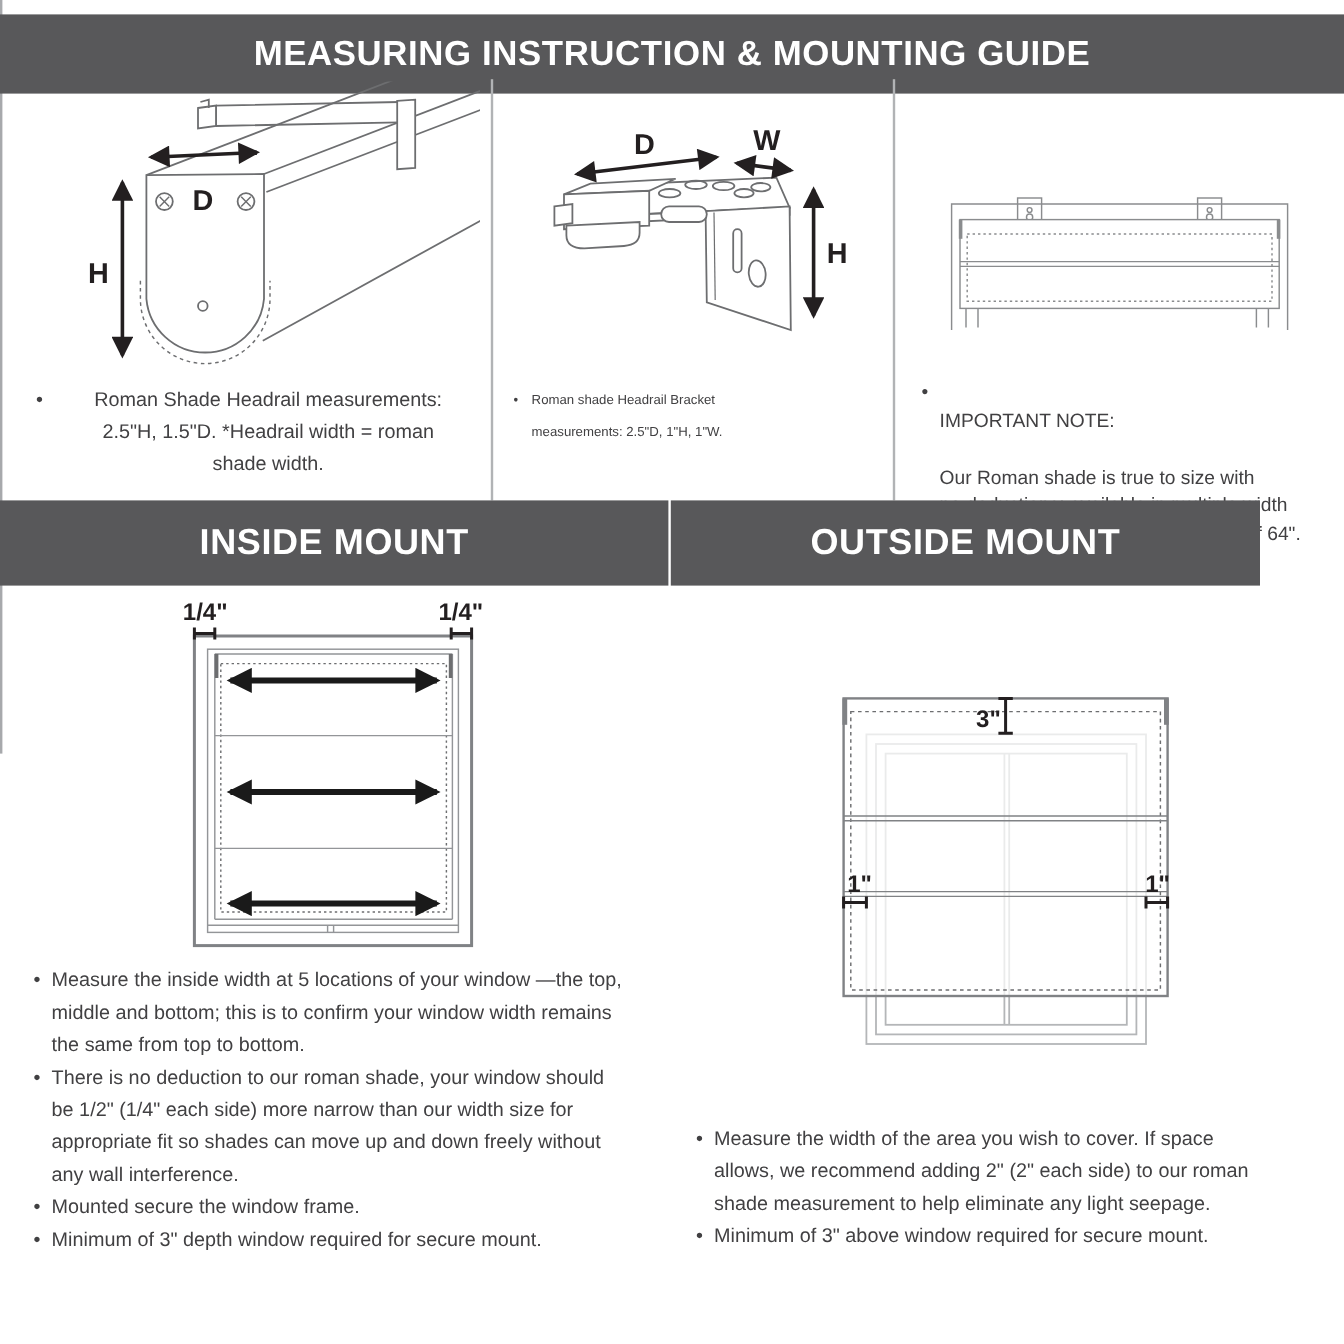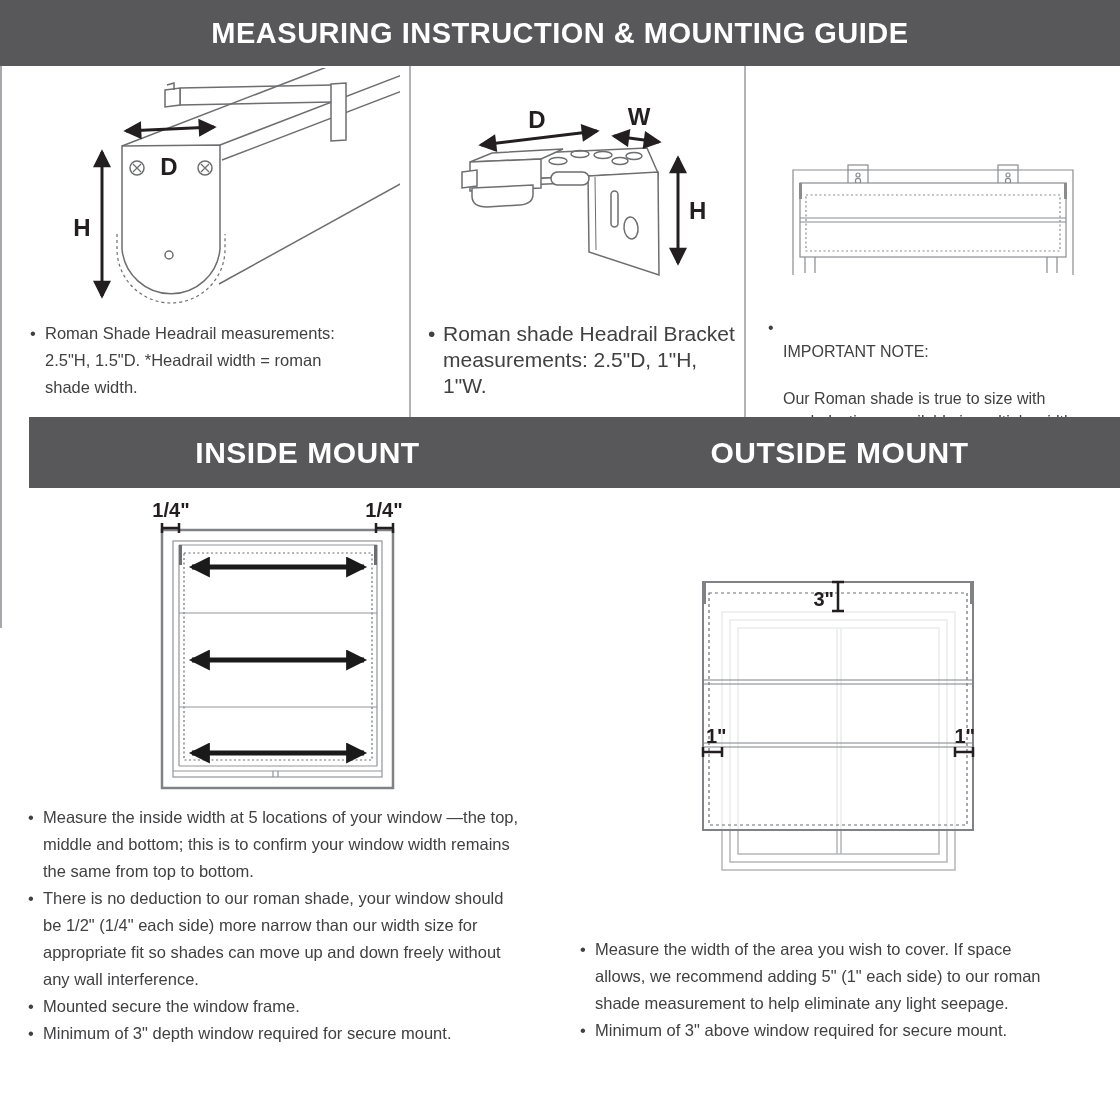--- a/index.html
+++ b/index.html
@@ -5,32 +5,32 @@
   * { margin: 0; padding: 0; box-sizing: border-box; }
   html, body { background: #e9e9e9; }
   body { font-family: "Liberation Sans", sans-serif; }
   .page {
     position: relative; width: 1120px; height: 1120px;
     margin: 0 auto; background: #ffffff; overflow: hidden;
     color: #414042;
   }
   
   .title-bar {
-    position: absolute; left: 0; top: 0; width: 1120px; height: 66px;
+    position: absolute; left: 0; top: 12px; width: 1120px; height: 66px;
     background: #58585a; display: flex; align-items: center; justify-content: center;
   }
   .title-bar h1 {
     color: #ffffff; font-size: 29px; font-weight: bold; letter-spacing: 0.5px;
   }
   .section-bar {
     position: absolute; top: 417px; height: 71px; background: #58585a;
     display: flex; align-items: center; justify-content: center;
   }
-  .section-bar.inside { left: 0; width: 557px; margin-left: 29px; }
-  .section-bar.outside { left: 559px; width: 561px; }
+  .section-bar.inside { left: 0; width: 557px; }
+  .section-bar.outside { left: 559px; width: 491px; }
   .section-bar h2 { color: #ffffff; font-size: 30px; font-weight: bold; letter-spacing: 0.5px; }
   
   .vdiv { position: absolute; width: 2px; background: #b1b3b5; }
   .vdiv-1 { left: 409px; top: 66px; height: 351px; }
   .vdiv-2 { left: 744px; top: 66px; height: 351px; }
   .vdiv-mid { left: 557px; top: 488px; height: 628px; width: 2px; background: #a7a9ac; }
   
   .diag { position: absolute; }
   .diag-headrail { left: 20px; top: 68px; }
   .diag-bracket  { left: 415px; top: 68px; }
@@ -41,22 +41,22 @@
     font-family: "Liberation Sans", sans-serif;
     font-weight: bold; fill: #231f20;
   }
   svg text.dim-label { font-size: 24px; }
   svg text.meas-label { font-size: 20px; }
   
   ul.bullets { list-style: none; color: #414042; }
   ul.bullets li { position: relative; padding-left: 15px; white-space: pre-line; }
   ul.bullets li::before { content: "\2022"; position: absolute; left: 0; top: 0; }
   .cap { position: absolute; font-size: 16.5px; line-height: 27px; }
-  .cap-headrail { left: 30px;  top: 320px; width: 372px; }
-  .cap-bracket  { left: 428px; top: 321px; width: 310px; font-size: 21px; line-height: 26px; }
+  .cap-headrail { left: 30px;  top: 320px; width: 372px; text-align: center; }
+  .cap-bracket  { left: 428px; top: 321px; width: 310px; font-size: 11px; line-height: 26px; }
   .cap-note     { left: 768px; top: 316px; width: 348px; font-size: 16px; line-height: 23.5px; }
   .cap-note .note-title, .cap-note .note-body { display: block; white-space: pre-line; }
   .list-inside  { position: absolute; left: 28px;  top: 804px; width: 512px; font-size: 16.5px; line-height: 27px; }
   .list-outside { position: absolute; left: 580px; top: 936px; width: 472px; font-size: 16.5px; line-height: 27px; }
 </style>
 </head>
 <body>
 
 <div class="page">
 
@@ -255,18 +255,18 @@
       <li>There is no deduction to our roman shade, your window should
 be 1/2" (1/4" each side) more narrow than our width size for
 appropriate fit so shades can move up and down freely without
 any wall interference.</li>
       <li>Mounted secure the window frame.</li>
       <li>Minimum of 3" depth window required for secure mount.</li>
     </ul>
 
   <ul class="bullets list-outside">
       <li>Measure the width of the area you wish to cover. If space
-allows, we recommend adding 5" (1" each side) to our roman
+allows, we recommend adding 2" (2" each side) to our roman
 shade measurement to help eliminate any light seepage.</li>
       <li>Minimum of 3" above window required for secure mount.</li>
     </ul>
 
 </div>
 
 </body></html>

